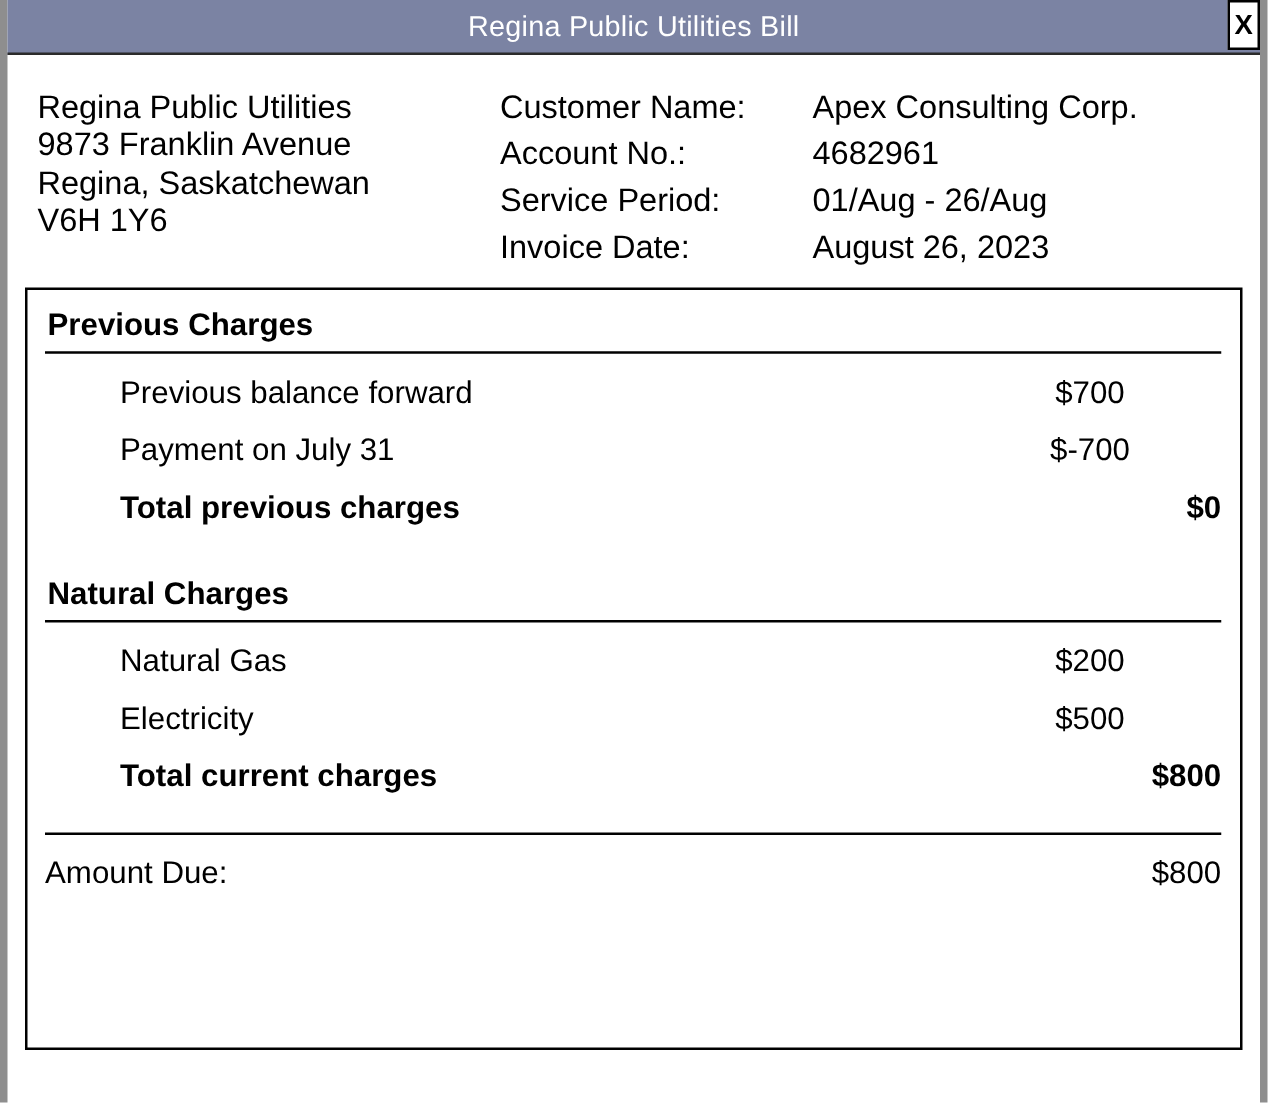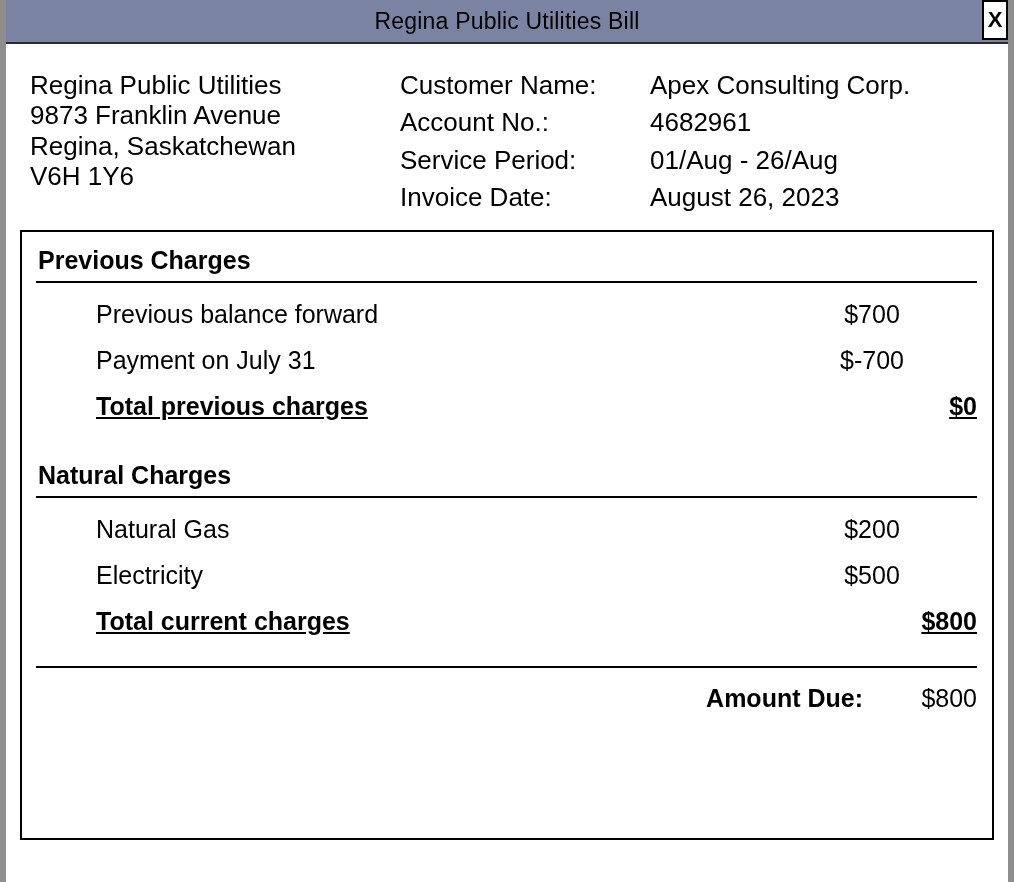--- a/index.html
+++ b/index.html
@@ -32,21 +32,21 @@
   .titlebar {
     position: relative;
     height: 42px;
     background: #7b83a3;
     border-bottom: 2px solid #2b2b2b;
     display: flex;
     align-items: center;
     justify-content: center;
   }
   .titlebar-title {
-    color: #000000;
+    color: #ffffff;
     font-size: 23px;
     letter-spacing: 0.2px;
   }
   .close-button {
     position: absolute;
     right: 0px;
     top: 0px;
     width: 26px;
     height: 40px;
     background: #ffffff;
@@ -122,40 +122,37 @@
   .line-amount {
     width: 210px;
     text-align: center;
   }
   .line-amount.right {
     width: 210px;
     text-align: right;
   }
   .line-row.total {
     font-weight: bold;
-    text-decoration: underline;
   }
 
   .gap { height: 36px; }
 
   .due-separator {
     border-top: 2px solid #000000;
     margin-top: 30px;
   }
   .due-row {
     display: flex;
     align-items: baseline;
     font-size: 25px;
     margin-top: 16px;
   }
   .due-label {
     flex: 1;
-    text-align: right;
     padding-right: 14px;
-    font-weight: bold;
   }
   .due-amount {
     width: 100px;
     text-align: right;
   }
 </style>
 </head>
 <body>
 
 <div class="window">

